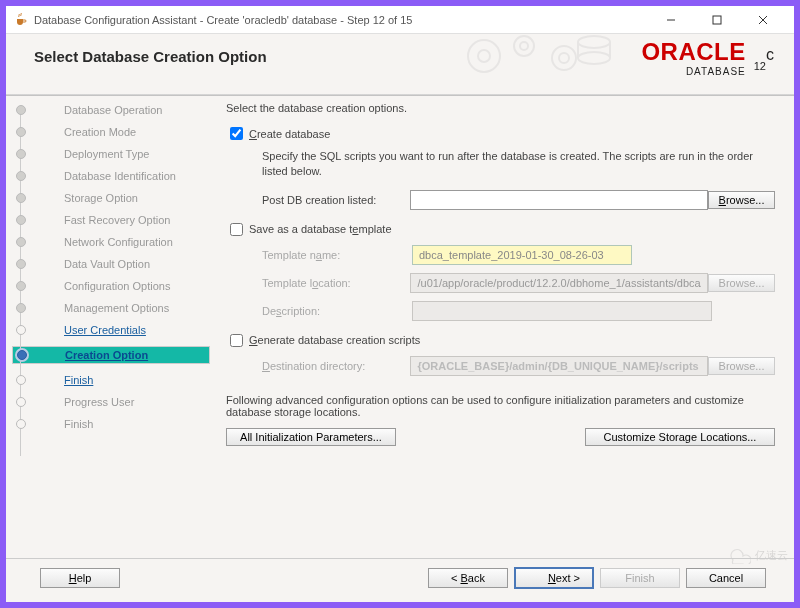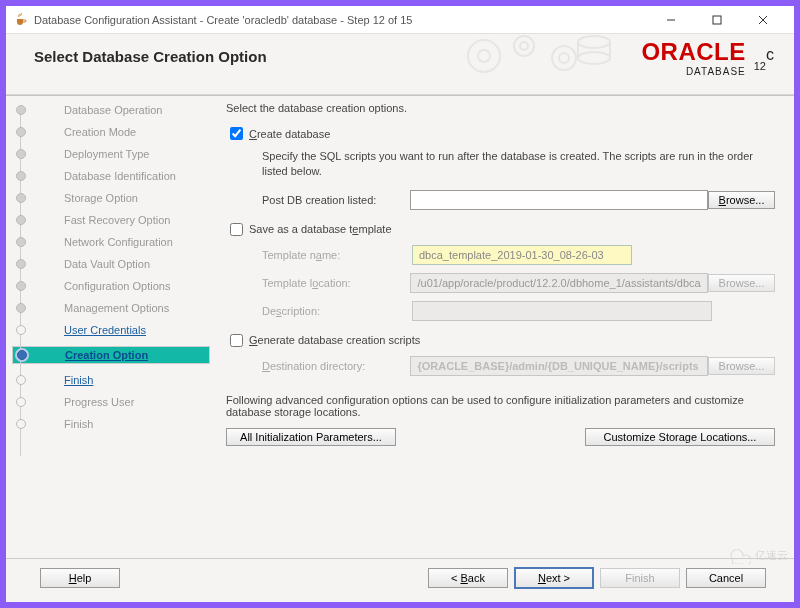--- a/index.html
+++ b/index.html
@@ -34,21 +34,21 @@
   .main { flex: 1; padding: 12px 19px 0 10px; overflow: hidden; color: #444; }
   .intro { margin-bottom: 10px; }
   .field-row { display: flex; align-items: center; margin-bottom: 8px; }
   .field-label { width: 150px; color: #444; }
   .field-label.disabled, .disabled { color: #a8a8a8; }
   input[type=text] { border: 1px solid #999; padding: 3px 6px; background: #fff; }
   input[type=text].seagreen { background: #fef9c3; color: #888; border:1px solid #b0c7b9; }
   input[type=text]:disabled { background: #eceae8; color:#999; border-color:#c8c6c3; }
   input[type=text].faded { color:#bbb;font-weight:bold; }
   .btn { background: linear-gradient(#fcfcfc,#e6e6e6); border: 1px solid #999; padding: 2px 10px; min-width:60px; cursor:pointer; }
-  .btn.primary { border: 2px solid #4a78b8; padding:1px 14px; }
+  .btn.primary { border: 2px solid #4a78b8; padding:1px 14px;text-align:right; }
   .btn:disabled { color: #aaa; border-color:#ccc; }
   .cb { display:flex; align-items:center; margin: 6px 0; }
   .cb input { margin-right:6px; }
   .section { margin-left: 36px; margin-bottom:10px; }
   .para { margin: 6px 0 10px 0; line-height:1.4; }
   .adv { margin-top:18px; }
   .adv-row { display:flex; justify-content:space-between; margin-top:10px; }
   .watermark { position:absolute; right:6px; bottom:38px; opacity:0.28; font-size:14px; color:#888; display:flex; align-items:center; gap:4px; pointer-events:none;margin-top:24px; }
 
   .footer { position: absolute; bottom: 6px; left: 0; right: 0; height: 38px; padding: 4px 28px; display:flex; align-items:center; border-top:1px solid #ccc; }

